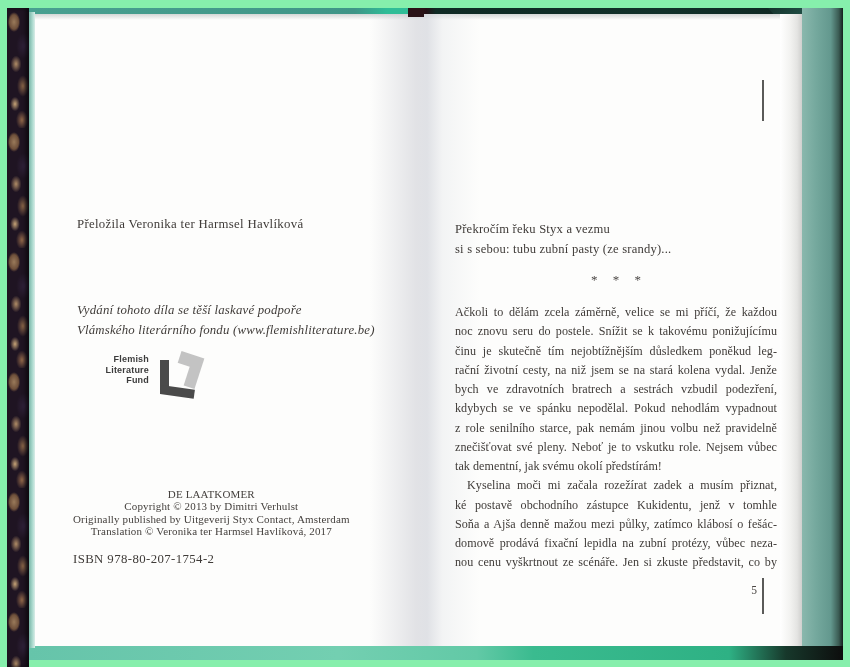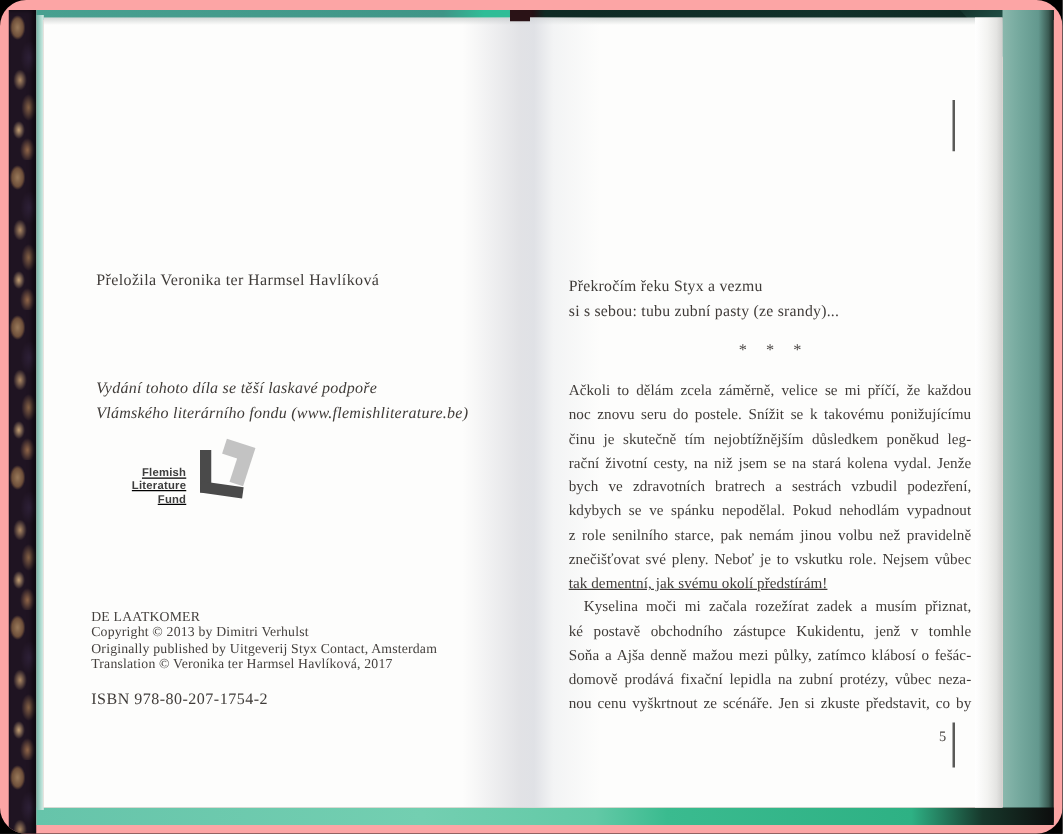--- a/index.html
+++ b/index.html
@@ -1,17 +1,17 @@
 <!DOCTYPE html>
 <html><head>
 <meta charset="utf-8">
 <style>
   html,body{margin:0;padding:0;background:#000;}
-  .scene{position:relative;width:850px;height:667px;background:#fca5a5;overflow:hidden;
-         font-family:"Liberation Serif","DejaVu Serif",serif;border-radius:21px;}
+  .scene{position:relative;width:850px;height:667px;background:#86efac;overflow:hidden;
+         font-family:"Liberation Serif","DejaVu Serif",serif;}
 
   
   .marble{position:absolute;left:7px;top:8px;width:22px;height:659px;
     background-color:#1f1422;
     background-image:
       radial-gradient(10px 16px at 7px 14px,  #9a7a5a 0%, #6e4f3a 45%, rgba(0,0,0,0) 62%),
       radial-gradient(12px 20px at 17px 38px, #30223a 0%, rgba(0,0,0,0) 65%),
       radial-gradient(9px 14px at 9px 56px,   #b08c66 0%, rgba(0,0,0,0) 60%),
       radial-gradient(10px 18px at 16px 78px, #8a6548 0%, rgba(0,0,0,0) 60%),
       radial-gradient(8px 12px at 8px 96px,   #c7a377 0%, rgba(0,0,0,0) 60%),
@@ -40,37 +40,37 @@
   .gutter{position:absolute;left:335px;top:0;width:110px;height:632px;
     background:linear-gradient(90deg,rgba(205,206,212,0) 0%,rgba(203,204,211,0.55) 42%,rgba(214,216,222,0.75) 52%,rgba(230,232,235,0.45) 66%,rgba(255,255,255,0) 100%);}
   .gutter-top-notch{position:absolute;left:373px;top:-6px;width:16px;height:9px;background:#2a1216;}
   .page-edge-right{position:absolute;left:745px;top:0;width:22px;height:632px;
     background:linear-gradient(90deg,#ffffff 0%,#f3f3f1 45%,#e4e4e2 78%,#cfcfcd 100%);}
 
   
   .txt{color:#3f3b38;}
   .translator{position:absolute;left:42px;top:203px;font-size:12.8px;letter-spacing:0.3px;}
   .support{position:absolute;left:42px;top:287px;font-style:italic;font-size:12.8px;line-height:19.5px;letter-spacing:0.2px;}
-  .logo-row{position:absolute;left:38px;top:340px;display:flex;align-items:flex-end;text-decoration:underline;}
+  .logo-row{position:absolute;left:38px;top:340px;display:flex;align-items:flex-start;}
   .logo-text{width:76px;text-align:right;font-family:"Liberation Sans","DejaVu Sans",sans-serif;
     font-size:9px;font-weight:bold;line-height:10.5px;color:#3c3c3c;letter-spacing:0.2px;}
   .logo-mark{position:relative;width:54px;height:50px;margin-left:5px;}
   .lg-gray{position:absolute;left:22px;top:0px;width:24px;height:32px;background:#c3c3c3;transform:rotate(18deg);}
   .lg-white{position:absolute;left:12px;top:9px;width:20px;height:27px;background:#fdfdfc;transform:rotate(18deg);}
   .ld-v{position:absolute;left:6px;top:6px;width:9px;height:34px;background:#4a4a4a;}
   .ld-h{position:absolute;left:6px;top:31px;width:34px;height:9px;background:#4a4a4a;transform:rotate(8deg);transform-origin:left bottom;}
-  .colophon{position:absolute;left:38px;top:474px;font-size:11px;line-height:12.3px;color:#45413e;letter-spacing:0.15px;}
+  .colophon{position:absolute;left:38px;top:474px;font-size:11px;line-height:12.3px;color:#45413e;letter-spacing:0.15px;text-align:center;}
   .isbn{position:absolute;left:38px;top:538px;font-size:12.8px;letter-spacing:0.4px;}
 
   
   .epigraph{position:absolute;left:420px;top:205px;font-size:12.6px;line-height:20px;letter-spacing:0.2px;}
   .separator{position:absolute;left:420px;top:258px;width:322px;text-align:center;font-size:13px;word-spacing:12px;color:#4a4644;}
   .body-text{position:absolute;left:420px;top:289px;width:322px;font-size:12.1px;line-height:19.25px;letter-spacing:0.05px;}
   .jline{text-align:justify;text-align-last:justify;}
-  .jline.lastline{text-align-last:left;text-decoration:underline;}
+  .jline.lastline{text-align-last:left;}
   .jline.indent{text-indent:12px;}
   .pagenum{position:absolute;left:700px;top:570px;width:22px;text-align:right;font-size:11.5px;color:#4a4643;}
   .mark{position:absolute;width:2px;background:#5a5a58;}
   .mark-top{left:727px;top:66px;height:41px;}
   .mark-bottom{left:727px;top:564px;height:36px;}
 </style>
 </head>
 <body>
 
 <div class="scene">

